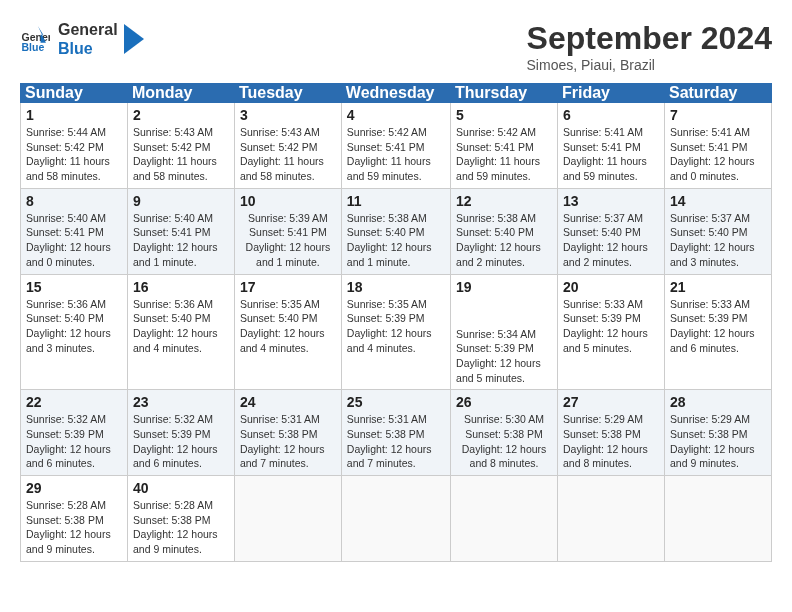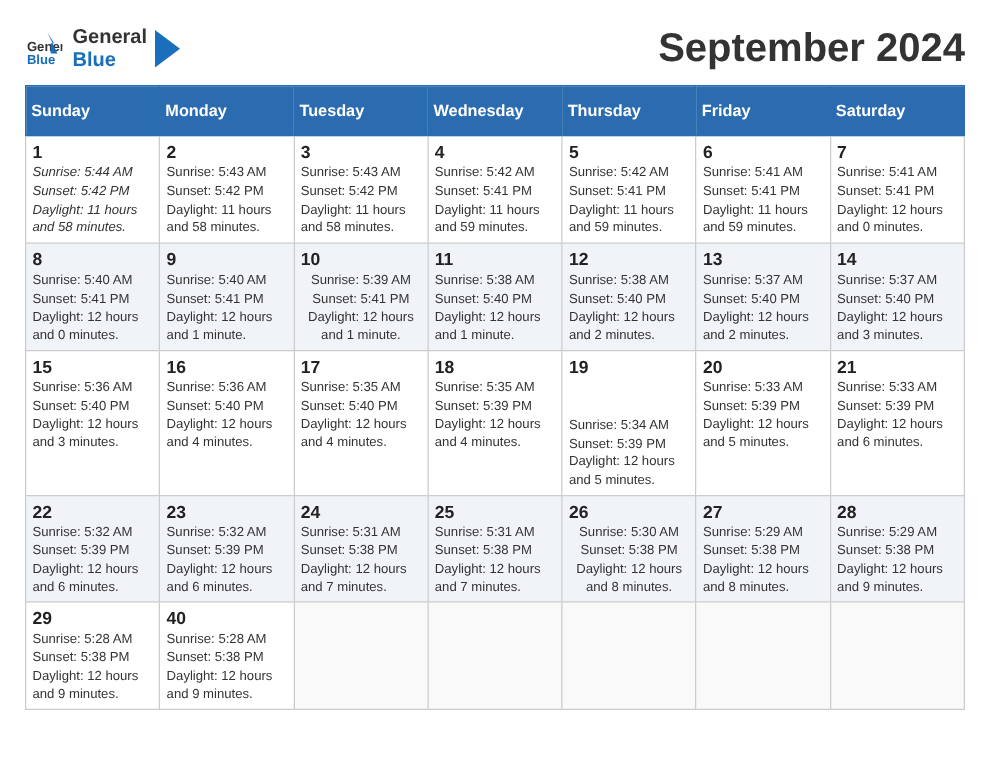--- a/index.html
+++ b/index.html
@@ -37,23 +37,23 @@
       color: #555;
     }
     table {
       width: 100%;
       border-collapse: collapse;
       font-size: 11px;
     }
     thead tr th {
       background-color: #2b6cb0;
       color: #fff;
-      padding: 12px 4px;
+      padding: 0 4px;
       text-align: left;
-      font-size: 13px;
+      font-size: 16px;
       font-weight: bold;
       border: 1px solid #2b6cb0;
     }
     tbody tr td {
       border: 1px solid #ccc;
       padding: 4px 5px;
       vertical-align: top;
       min-height: 70px;
       background: #fff;
     }
@@ -89,40 +89,41 @@
     <div style="line-height:1.2; margin-left:4px;">
       <div style="font-size:16px; font-weight:bold; color:#333;">General</div>
       <div style="font-size:16px; font-weight:bold; color:#1a6fbc;">Blue</div>
     </div>
     <svg width="20" height="30" viewBox="0 0 20 30" style="margin-left:2px;">
       <polygon points="0,0 20,15 0,30" fill="#1a6fbc"></polygon>
     </svg>
   </div>
   <div class="title-block">
     <div class="month-title">September 2024</div>
+    <div class="subtitle">Simoes, Piaui, Brazil</div>
   </div>
 </div>
 
 <table>
   <thead>
     <tr>
       <th>Sunday</th>
       <th>Monday</th>
       <th>Tuesday</th>
       <th>Wednesday</th>
       <th>Thursday</th>
       <th>Friday</th>
       <th>Saturday</th>
     </tr>
   </thead>
   <tbody id="calendar-body">
   <tr>
         <td>
           <span class="day-num">1</span>
-          <div class="day-info" style="white-space: pre-line; font-style: italic;">Sunrise: 5:44 AM
+          <div class="day-info" style="white-space: pre-line;">Sunrise: 5:44 AM
 Sunset: 5:42 PM
 Daylight: 11 hours
 and 58 minutes.</div>
         </td>
         <td>
           <span class="day-num">2</span>
           <div class="day-info" style="white-space: pre-line;">Sunrise: 5:43 AM
 Sunset: 5:42 PM
 Daylight: 11 hours
 and 58 minutes.</div>

